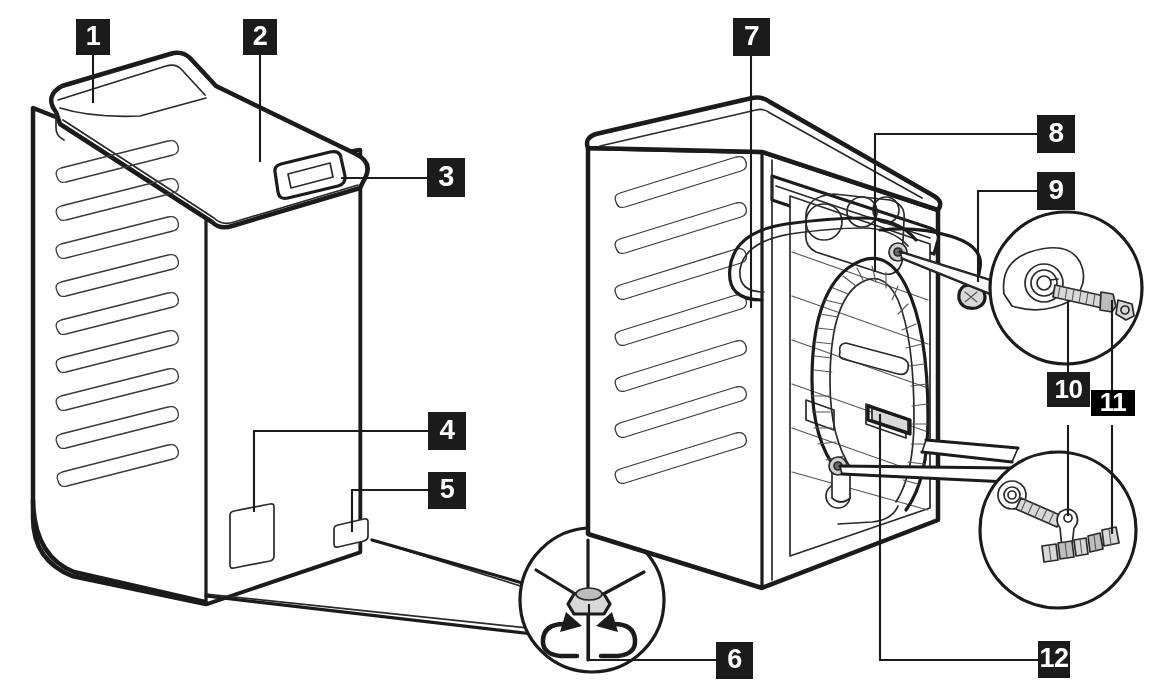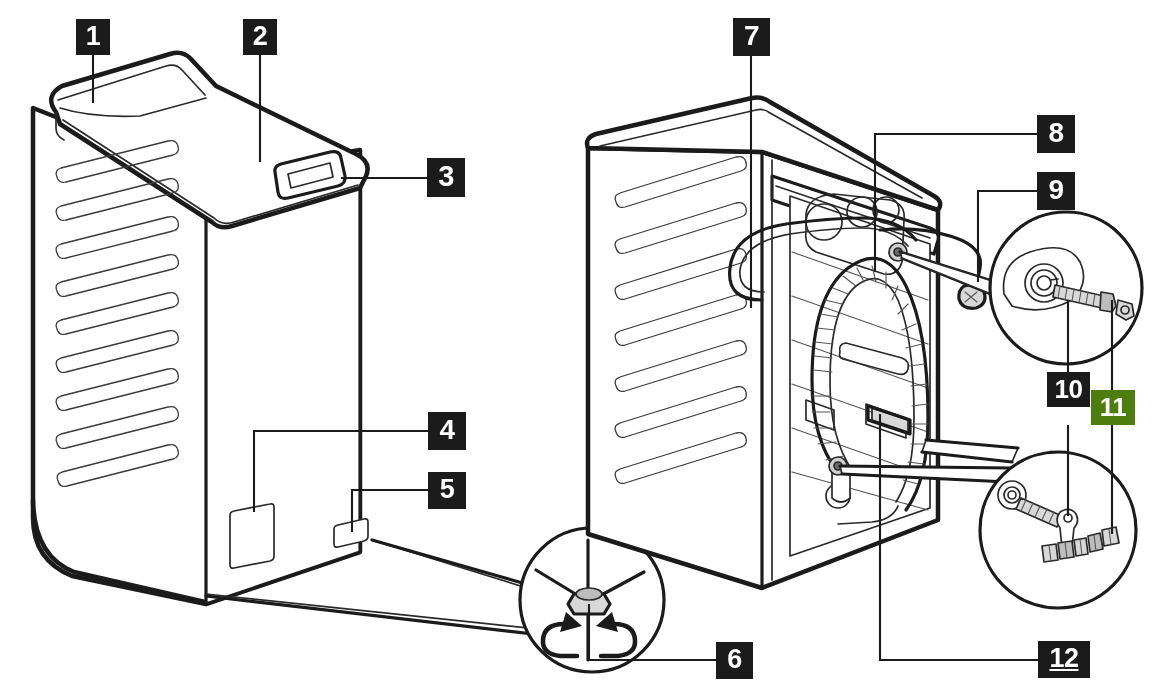--- a/index.html
+++ b/index.html
@@ -352,21 +352,21 @@
       </div>
       <div class="callout" style="left: 1037px; top: 115px; width: 38px; height: 38px; background: rgb(27, 27, 27); color: rgb(255, 255, 255); font-size: 28px;">
         <span>8</span>
       </div>
       <div class="callout" style="left: 1037px; top: 172px; width: 38px; height: 38px; background: rgb(27, 27, 27); color: rgb(255, 255, 255); font-size: 28px;">
         <span>9</span>
       </div>
       <div class="callout" style="left: 1047px; top: 372px; width: 43px; height: 35px; background: rgb(27, 27, 27); color: rgb(255, 255, 255); font-size: 26px;">
         <span>10</span>
       </div>
-      <div class="callout" style="left: 1091px; top: 390px; width: 44px; height: 35px; background: #4d7c0f; color: rgb(255, 255, 255); font-size: 26px;">
+      <div class="callout" style="left: 1091px; top: 390px; width: 44px; height: 26px; background: #000000; color: rgb(255, 255, 255); font-size: 26px;">
         <span>11</span>
       </div>
-      <div class="callout" style="left: 1038px; top: 641px; width: 52px; height: 37px; background: rgb(27, 27, 27); color: rgb(255, 255, 255); font-size: 27px; text-decoration: underline;">
+      <div class="callout" style="left: 1038px; top: 641px; width: 32px; height: 37px; background: rgb(27, 27, 27); color: rgb(255, 255, 255); font-size: 27px;">
         <span>12</span>
       </div>
     </div>
 
 </div>
 
 </body></html>

